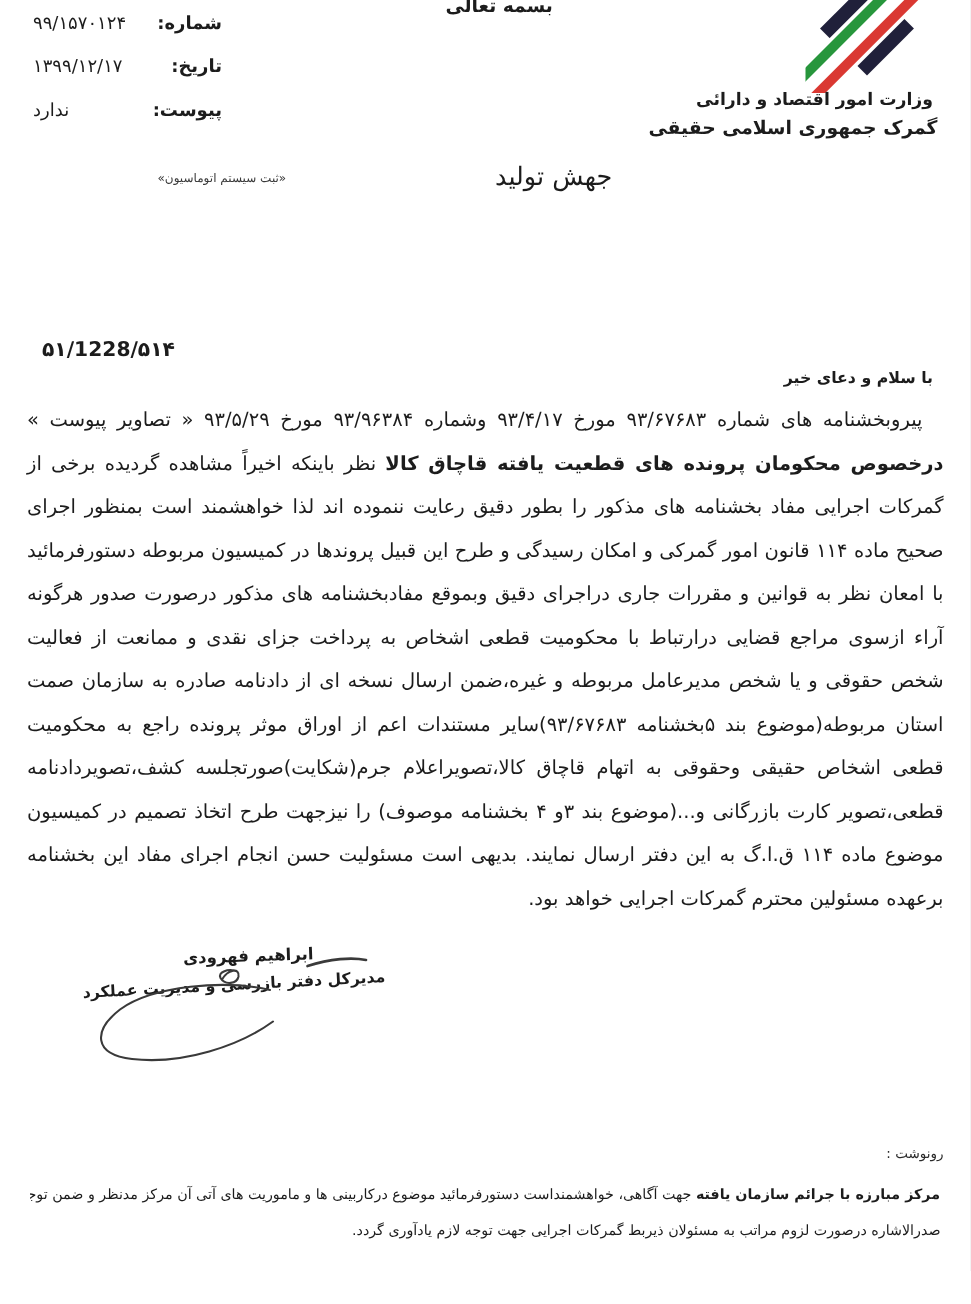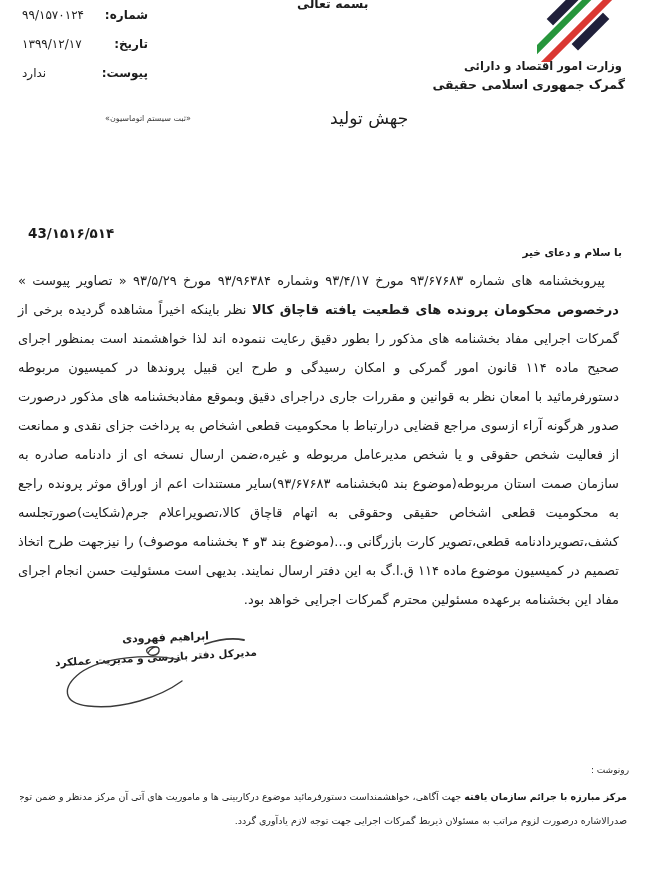--- a/index.html
+++ b/index.html
@@ -34,21 +34,21 @@
 
   
   .addressee { right:45px; top:151px; font-weight:bold; font-size:13px; white-space:nowrap; }
 
   
   .refnum { left:28px; top:225px; font-weight:bold; font-size:13.5px; direction:ltr; }
   .salutation { right:25px; top:246px; font-weight:bold; font-size:10.5px; }
 
   
   .body-par {
-    right:28px; left:18px; top:266px;
+    right:18px; left:18px; top:266px;
     font-size:13px; line-height:29px;
     text-align:justify; direction:rtl;
     text-indent:14px;
   }
   .body-par b { font-weight:bold; }
 
   
   .sig-name  { left:122px; top:631px; font-weight:bold; font-size:11px; transform:rotate(-2deg); }
   .sig-title { left:55px;  top:651px; font-weight:bold; font-size:10.5px; transform:rotate(-3deg); white-space:nowrap; }
   .sig-svg   { left:30px; top:615px; width:230px; height:100px; }
@@ -96,21 +96,21 @@
         <rect x="-40" y="24" width="180" height="32" fill="#ffffff"></rect>
         <rect x="-40" y="27" width="180" height="8" fill="#27963c"></rect>
         <rect x="-40" y="45" width="180" height="8" fill="#da3832"></rect>
       </g>
     </svg>
   </div>
   <div class="abs ministry">وزارت امور اقتصاد و دارائی</div>
   <div class="abs organization">گمرک جمهوری اسلامی حقیقی</div>
 
 
-  <div class="abs refnum">43/۱۵۱۶/۵۱۴</div>
+  <div class="abs refnum">۵۱/1228/۵۱۴</div>
   <div class="abs salutation">با سلام و دعای خیر</div>
 
   <div class="abs body-par">
     <span>پیروبخشنامه های شماره ۹۳/۶۷۶۸۳ مورخ ۹۳/۴/۱۷ وشماره ۹۳/۹۶۳۸۴ مورخ ۹۳/۵/۲۹ « تصاویر پیوست » </span><b>درخصوص محکومان پرونده های قطعیت یافته  قاچاق کالا</b><span> نظر باینکه اخیراً مشاهده گردیده برخی از گمرکات اجرایی مفاد بخشنامه های مذکور را بطور دقیق رعایت ننموده اند لذا خواهشمند است بمنظور اجرای صحیح ماده ۱۱۴ قانون امور گمرکی و امکان رسیدگی و طرح این قبیل پروندها در کمیسیون مربوطه دستورفرمائید با امعان نظر به قوانین و مقررات جاری دراجرای دقیق وبموقع مفادبخشنامه های مذکور درصورت صدور هرگونه آراء ازسوی مراجع قضایی درارتباط با محکومیت قطعی اشخاص به پرداخت جزای نقدی و ممانعت از فعالیت شخص حقوقی و یا شخص مدیرعامل مربوطه و غیره،ضمن ارسال نسخه ای از دادنامه صادره به سازمان صمت استان مربوطه(موضوع بند ۵بخشنامه ۹۳/۶۷۶۸۳)سایر مستندات اعم از اوراق موثر پرونده راجع به محکومیت قطعی اشخاص حقیقی وحقوقی به اتهام قاچاق کالا،تصویراعلام جرم(شکایت)صورتجلسه کشف،تصویردادنامه قطعی،تصویر کارت بازرگانی و...(موضوع بند ۳و ۴ بخشنامه موصوف) را نیزجهت طرح اتخاذ تصمیم در کمیسیون موضوع ماده ۱۱۴ ق.ا.گ به این دفتر ارسال نمایند. بدیهی است مسئولیت حسن انجام اجرای مفاد این بخشنامه برعهده مسئولین محترم گمرکات اجرایی خواهد بود.</span>
   </div>
 
   <div class="abs sig-name">ابراهیم فهرودی</div>
   <div class="abs sig-title">مدیرکل دفتر بازرسی و مدیریت عملکرد</div>
   <svg class="abs sig-svg" viewBox="0 0 230 100" xmlns="http://www.w3.org/2000/svg">
     <g fill="none" stroke="#3a3a3a" stroke-width="1.4" stroke-linecap="round">

